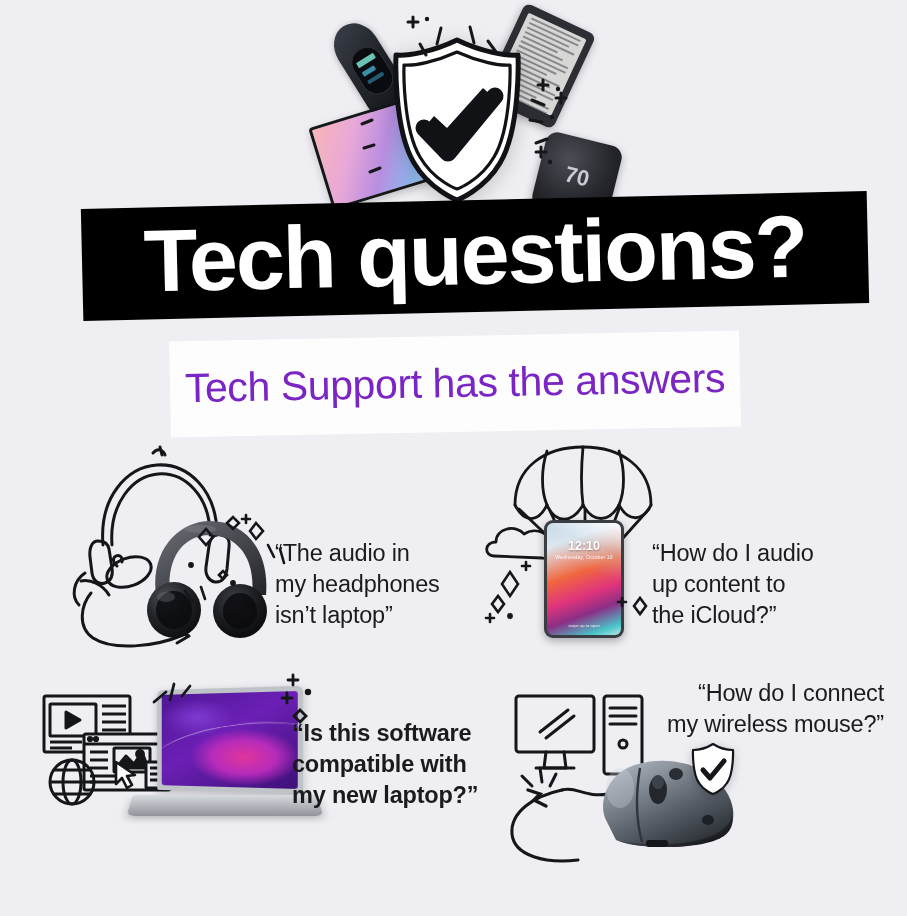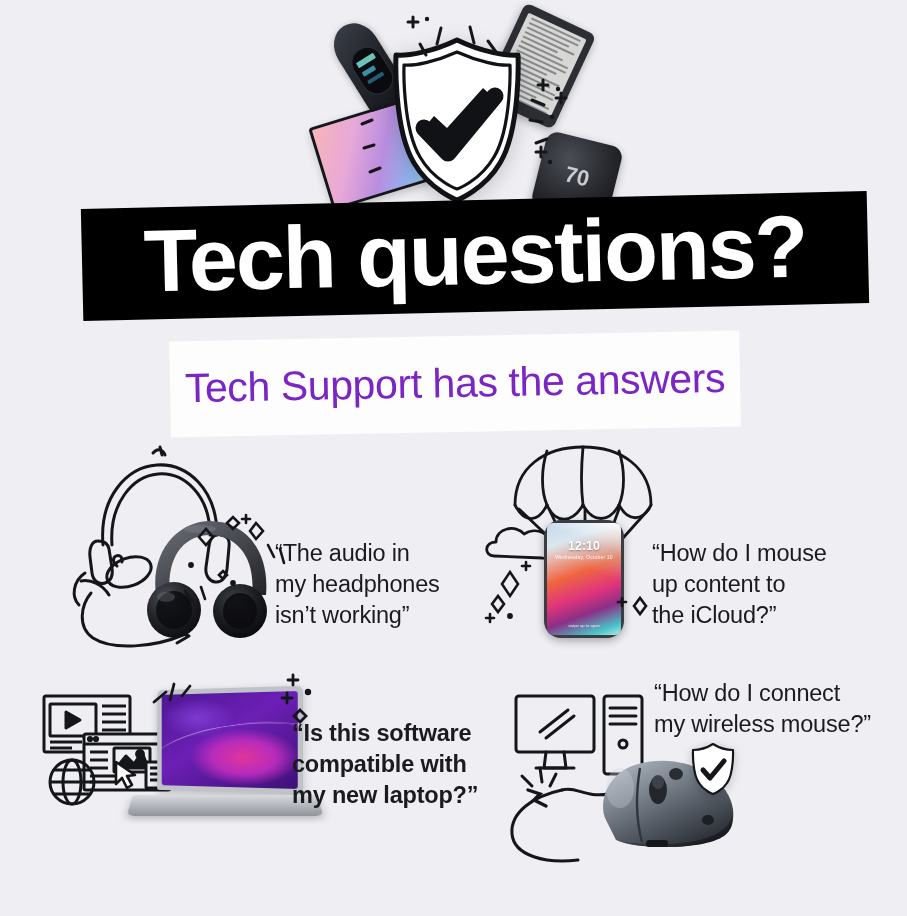--- a/index.html
+++ b/index.html
@@ -175,21 +175,21 @@
 
   
   #hp-prod {
     left: 140px; top: 515px; width: 136px; height: 125px;
   }
   
   #ipad {
     left: 544px; top: 520px;
     width: 74px; height: 112px;
     background: #3a3d42;
-    border-radius: 17px;
+    border-radius: 9px;
     padding: 3px;
     box-shadow: 0 3px 8px rgba(0,0,0,.3);
   }
   #ipad .ip-screen {
     width: 100%; height: 100%;
     border-radius: 6px;
     background:
       linear-gradient(200deg, rgba(255,255,255,.85) 0%, rgba(200,225,240,.35) 22%, rgba(0,0,0,0) 42%),
       linear-gradient(160deg,#c9d6e4 0%,#dfe7ee 18%,#f0663f 44%,#e0347c 62%,#8b2f86 76%,#49c7c9 92%,#bfe6e9 100%);
       position: relative;
@@ -428,21 +428,21 @@
         <path d="M12 26 L 18 18 L 25 26 L 18 34 Z"></path>
         <line x1="4" y1="14" x2="12" y2="14"></line>
         <line x1="8" y1="10" x2="8" y2="18"></line>
         <line x1="30" y1="40" x2="36" y2="52"></line>
         <line x1="42" y1="44" x2="46" y2="58"></line>
       </g>
     </svg>
 
     <div class="qtext" style="left: 275px; top: 538px; width: 180px; color: rgb(27, 27, 29);">“The audio in
 my headphones
-isn’t working”</div>
+isn’t laptop”</div>
   </div>
 
   <div class="qcard" id="card-icloud">
 
     <svg class="lineart" style="left:497px; top:443px; width:180px; height:110px;" viewBox="0 0 180 110">
       <g stroke="#15161a" stroke-width="2.8" fill="none" stroke-linecap="round" stroke-linejoin="round">
         <path d="M18 62 C 18 24, 48 4, 86 4 C 124 4, 154 24, 154 62"></path>
         <path d="M18 62 C 26 78, 40 82, 50 62"></path>
         <path d="M50 62 C 58 80, 74 82, 86 62"></path>
         <path d="M86 62 C 96 80, 112 80, 122 62"></path>
@@ -484,21 +484,21 @@
     </svg>
 
     <svg class="doodle" style="left:612px; top:580px; width:54px; height:60px;" viewBox="0 0 54 60">
       <g stroke="#15161a" stroke-width="2.6" fill="none" stroke-linecap="round">
         <path d="M22 26 L 28 18 L 34 26 L 28 34 Z"></path>
         <line x1="6" y1="22" x2="14" y2="22"></line>
         <line x1="10" y1="18" x2="10" y2="26"></line>
       </g>
     </svg>
 
-    <div class="qtext" style="left: 652px; top: 538px; width: 200px; color: rgb(27, 27, 29);">“How do I mouse
+    <div class="qtext" style="left: 652px; top: 538px; width: 200px; color: rgb(27, 27, 29);">“How do I audio
 up content to
 the iCloud?”</div>
   </div>
 
   <div class="qcard" id="card-software">
 
     <svg class="lineart" style="left:38px; top:690px; width:140px; height:120px;" viewBox="0 0 140 120">
       <g stroke="#15161a" stroke-width="3" fill="none" stroke-linejoin="round">
         <rect x="6" y="6" width="86" height="56" rx="2"></rect>
         <rect x="12" y="14" width="46" height="32" rx="1"></rect>
@@ -622,17 +622,17 @@
       </svg>
     </div>
 
     <svg id="mouse-shield" viewBox="0 0 46 54">
       <path d="M23 2 C 15 7, 7 8, 3 8 C 3 8, 2 31, 9 41 C 14 49, 23 52, 23 52
                C 23 52, 32 49, 37 41 C 44 31, 43 8, 43 8
                C 39 8, 31 7, 23 2 Z" fill="#ffffff" stroke="#15161a" stroke-width="2.2" stroke-linejoin="round"></path>
       <path d="M13 28 L 20 36 L 34 19" fill="none" stroke="#15161a" stroke-width="5" stroke-linecap="round" stroke-linejoin="round"></path>
     </svg>
 
-    <div class="qtext" style="left: 654px; top: 678px; width: 230px; color: rgb(27, 27, 29);">“How do I connect
+    <div class="qtext" style="left: 654px; top: 678px; width: 230px; color: rgb(27, 27, 29); text-align: right;">“How do I connect
 my wireless mouse?”</div>
   </div>
 
 </div>
 
 </body></html>

